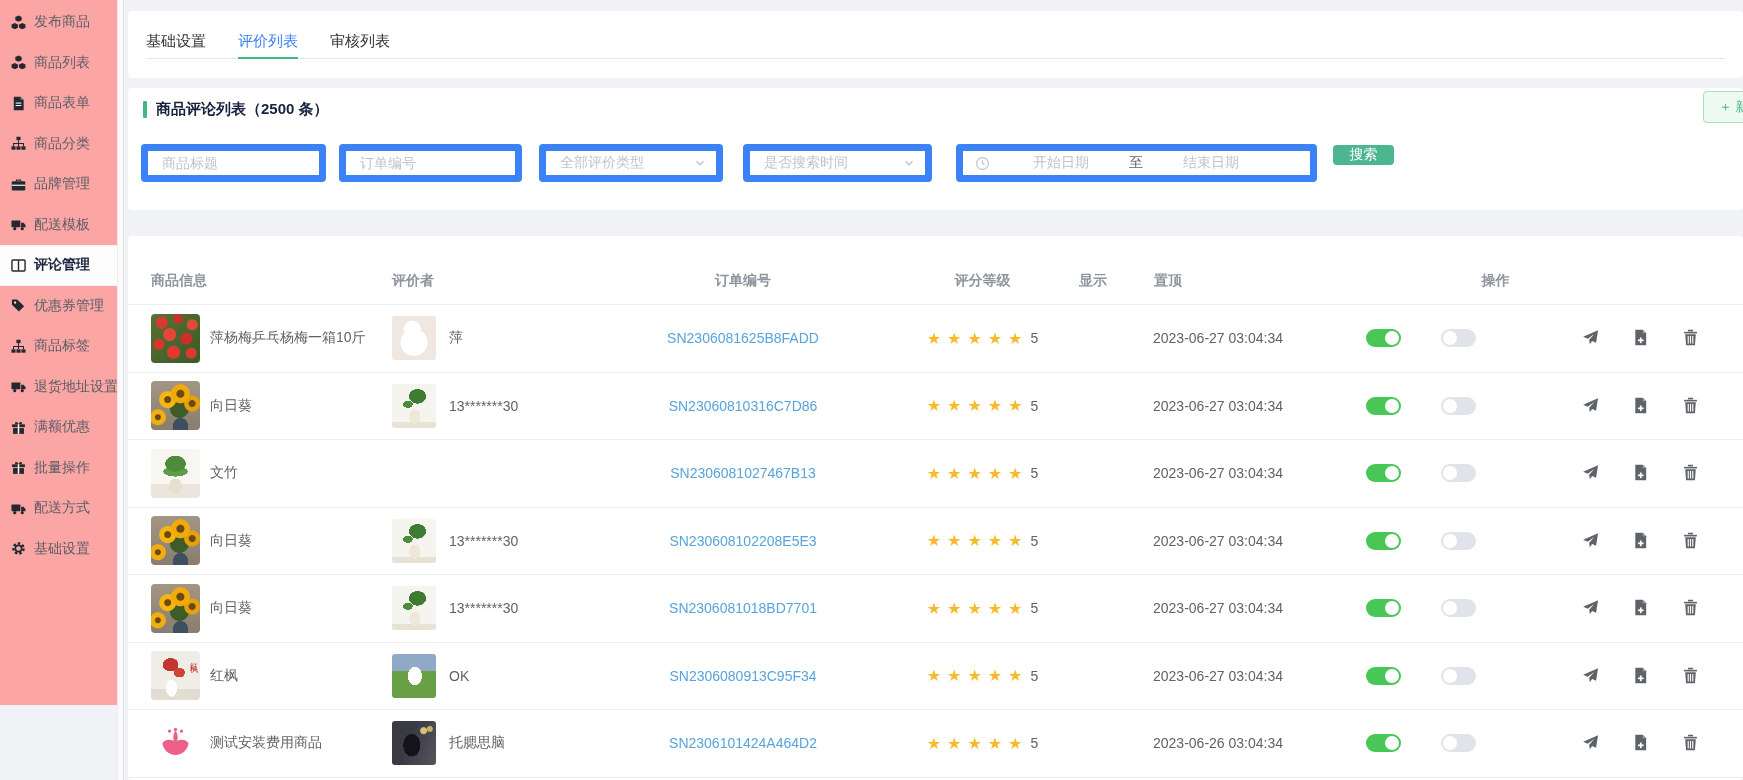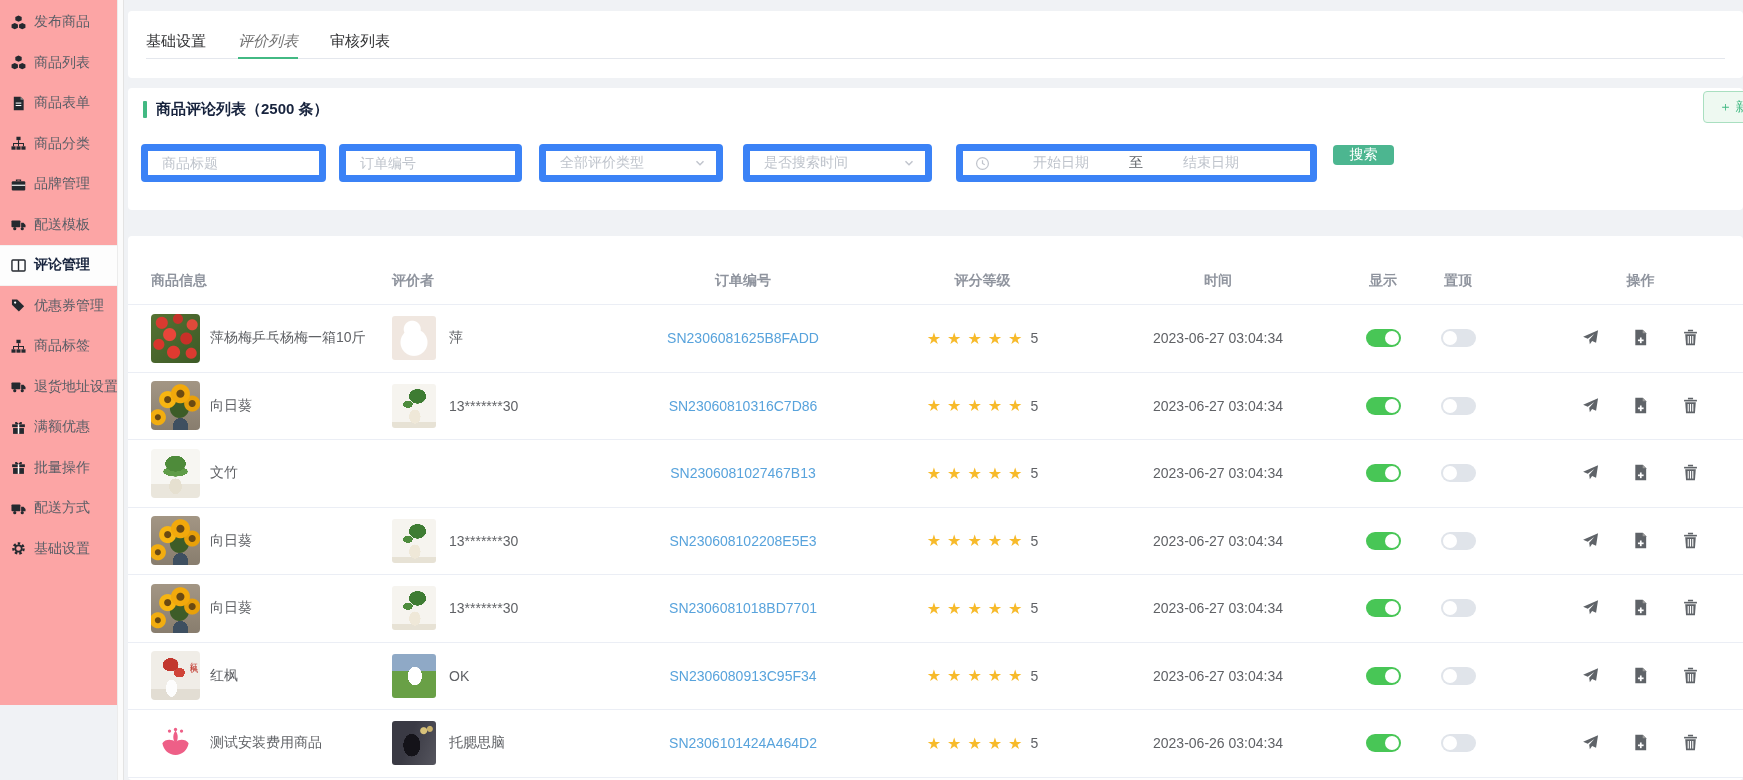--- a/index.html
+++ b/index.html
@@ -18,21 +18,21 @@
 
   
   .card { position:absolute; left:128px; right:0; background:#fff; border-radius:4px; }
   .card-tabs  { top:11px;  height:67px; }
   .card-filter{ top:88px; height:122px; }
   .card-table { top:236px; height:544px; }
 
   
   .tabs-nav { position:relative; height:48px; margin:0 18px; border-bottom:1px solid #e4e7ed; display:flex; }
   .tab-item { line-height:40px; padding-top:10px; font-size:15px; color:#303133; margin-right:32px; position:relative; cursor:pointer; }
-  .tab-item.active { color:#737373;font-style:italic; }
+  .tab-item.active { color:#3b82f6; }
   .tab-item.active::after { content:""; position:absolute; left:0; right:0; bottom:-1px; height:2px; background:#42b983; }
 
   
   .panel-title-row { position:absolute; left:15px; top:12px; display:flex; align-items:center; }
   .title-bar { width:4px; height:17px; background:#42b983; border-radius:1px; margin-right:9px; }
   .panel-title { font-size:15px; font-weight:bold; color:#17233d; }
   .add-btn { position:absolute; left:1575px; top:3px; height:32px; padding:0 15px; background:#eef9f1; border:1px solid #a9dfc0; color:#42b983; border-radius:4px; font-size:13px; line-height:30px; white-space:nowrap; }
   .filter-row { position:absolute; left:0; top:56px; height:38px; width:100%; }
   .f-box { position:absolute; top:0; height:38px; border:7px solid #3b82f6; border-radius:4px; background:#fff; display:flex; align-items:center; font-size:14px; }
   .f-box input { border:none; outline:none; width:100%; padding:0 14px; font-size:14px; font-family:inherit; color:#606266; background:transparent; }
@@ -338,21 +338,20 @@
     <button class="search-btn">搜索</button>
   </div>
 </section>
 
 <section class="card card-table">
   <div class="thead">
       <div class="th c1">商品信息</div>
       <div class="th c2">评价者</div>
       <div class="th c3">订单编号</div>
       <div class="th c4">评分等级</div>
-      <div class="th c5">时间</div>
       <div class="th c6">显示</div>
       <div class="th c7">置顶</div>
       <div class="th c8">操作</div>
     </div>
   <div class="tbody">
       <div class="trow">
     <div class="c1">
           <span class="pimg img-yangmei"></span>
           <span class="pname">萍杨梅乒乓杨梅一箱10斤</span>
         </div>

